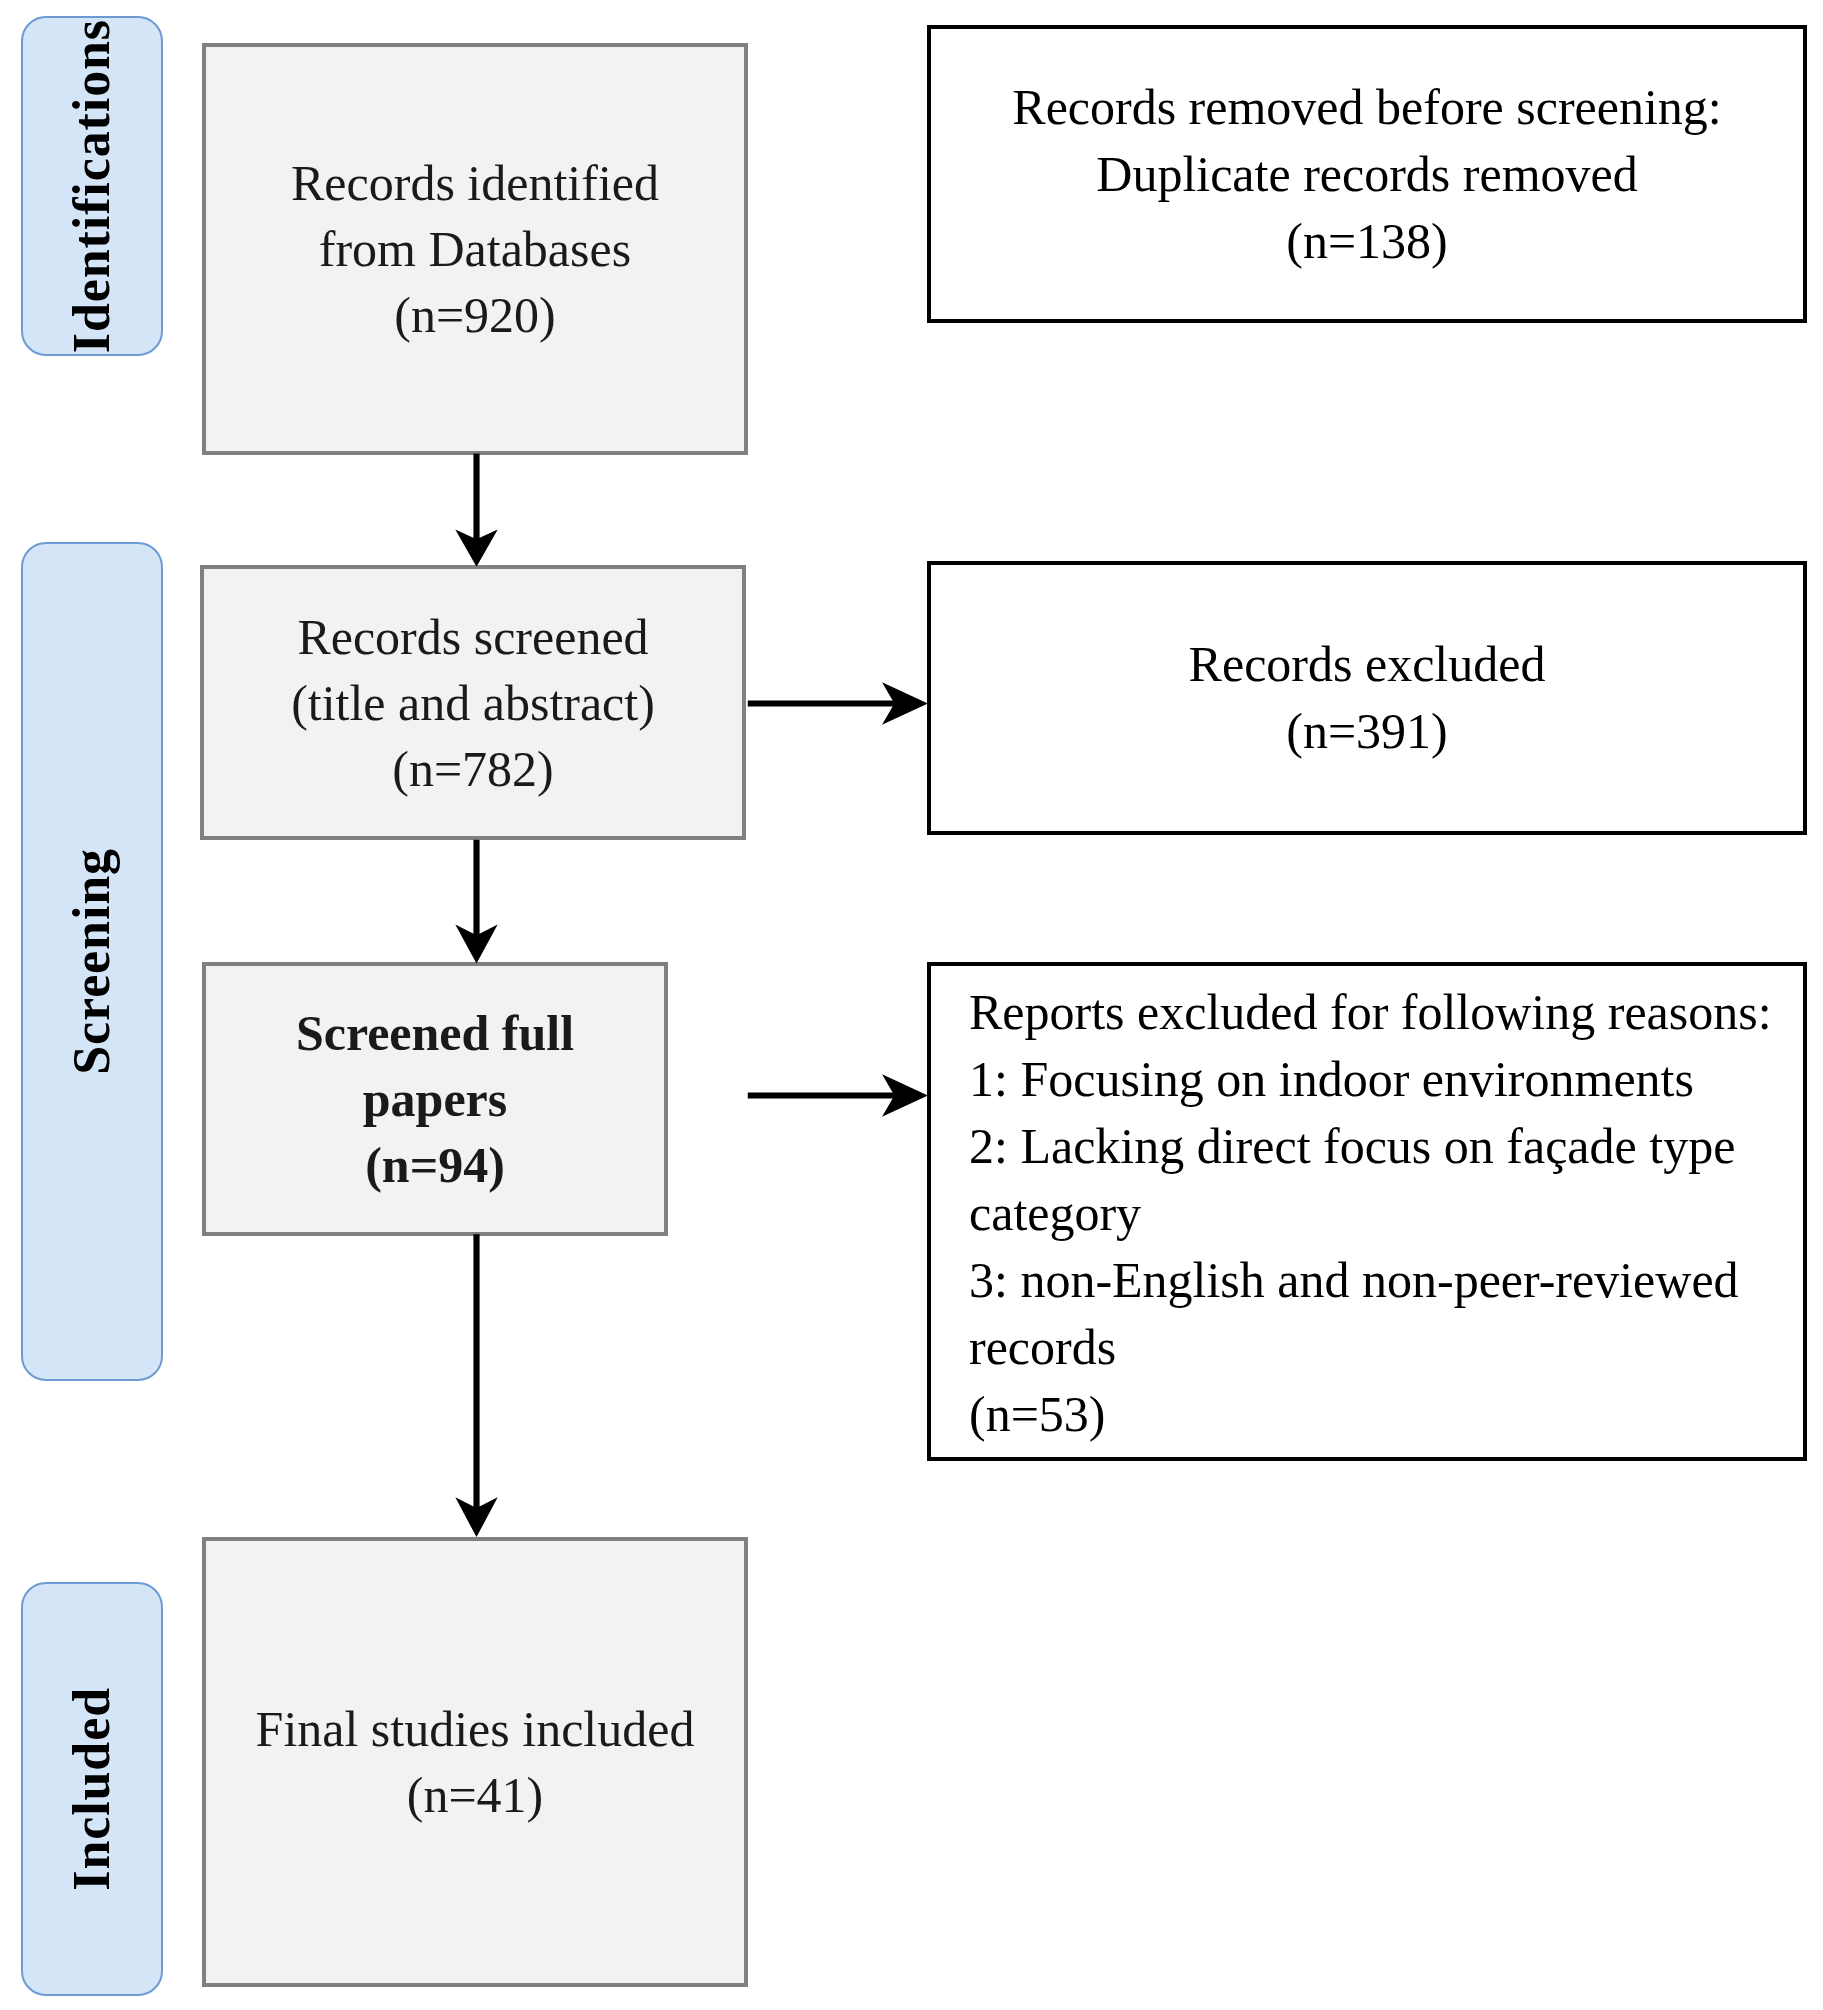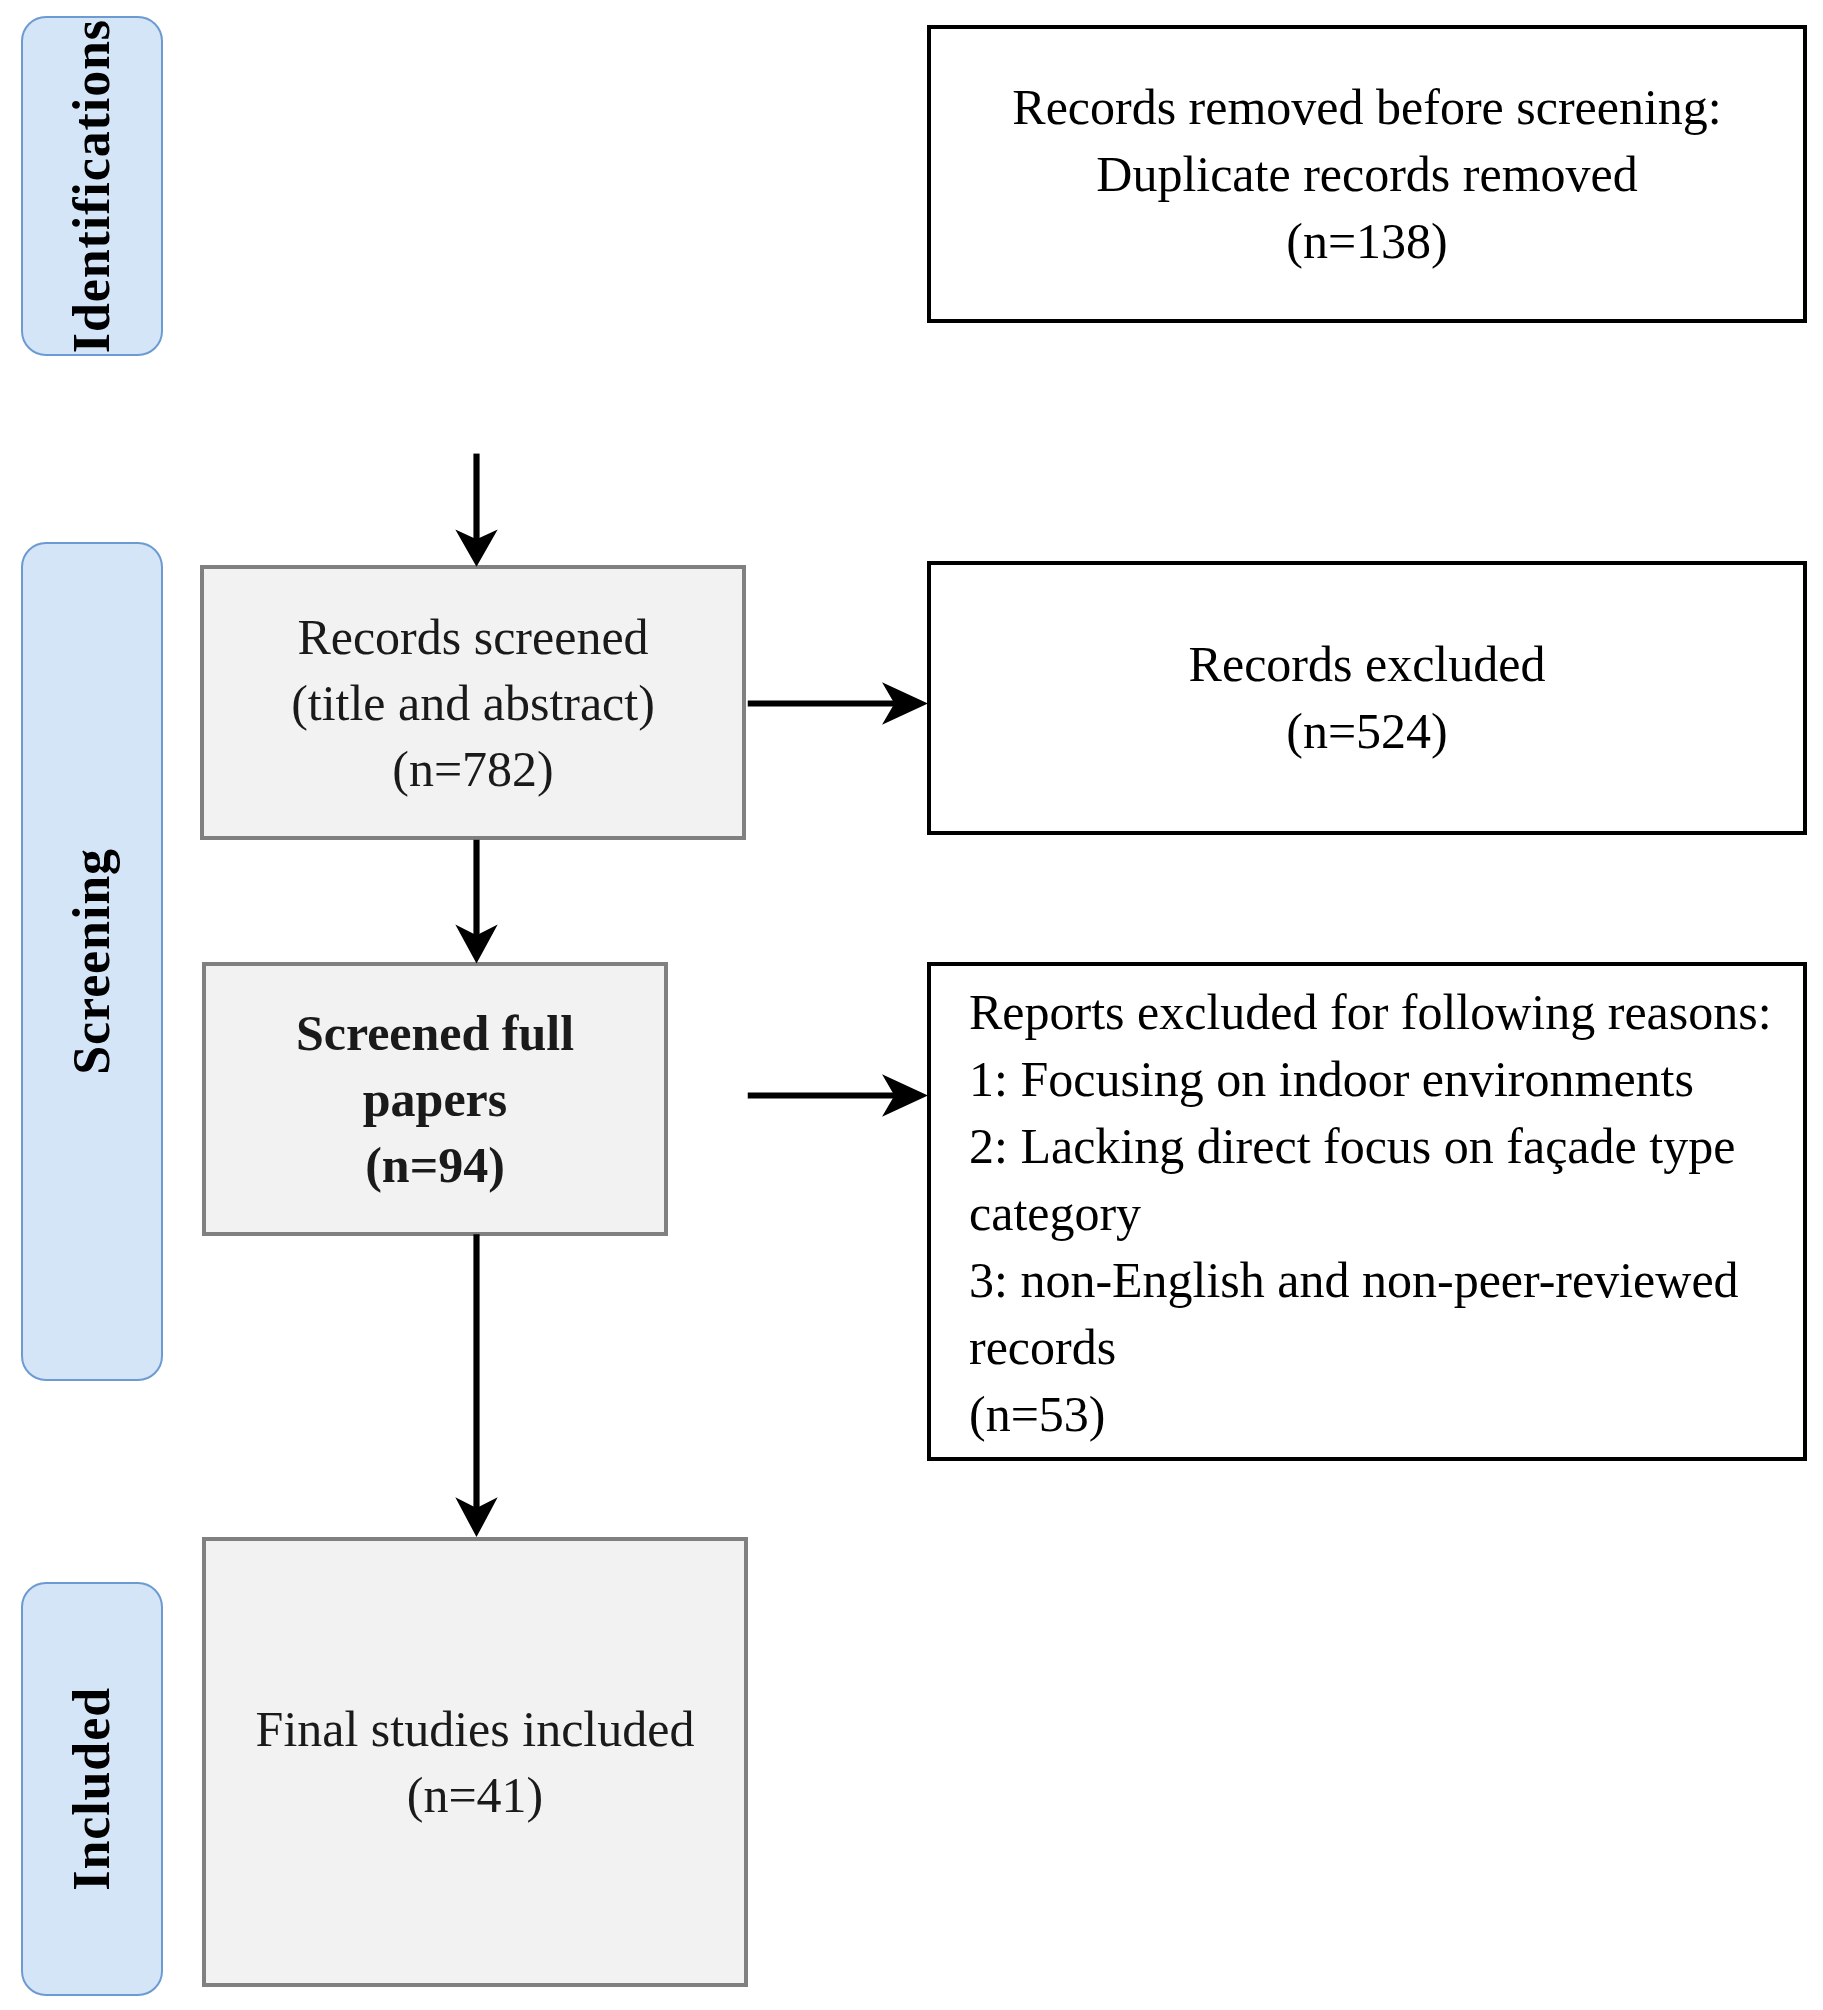--- a/index.html
+++ b/index.html
@@ -106,20 +106,25 @@
   </div>
 
   <div class="stage-bar" style="left:20.5px; top:542px; width:142px; height:839px;">
     <span class="stage-label">Screening</span>
   </div>
 
   <div class="stage-bar" style="left:20.5px; top:1582px; width:142px; height:414px;">
     <span class="stage-label">Included</span>
   </div>
 
+  <div class="flow-box" style="left:202px; top:43px; width:546px; height:412px;">
+    <span class="box-text">Records identified
+from Databases
+(n=920)</span>
+  </div>
 
   <div class="flow-box" style="left:200px; top:565px; width:546px; height:275px;">
     <span class="box-text">Records screened
 (title and abstract)
 (n=782)</span>
   </div>
 
   <div class="flow-box" style="left:202px; top:962px; width:466px; height:274px;font-weight:bold;">
     <span class="box-text">Screened full papers
 (n=94)</span>
@@ -131,21 +136,21 @@
   </div>
 
   <div class="excl-box center" style="left:927px; top:25px; width:880px; height:298px;">
     <span class="box-text">Records removed before screening:
 Duplicate records removed
 (n=138)</span>
   </div>
 
   <div class="excl-box center" style="left:927px; top:561px; width:880px; height:274px;">
     <span class="box-text">Records excluded
-(n=524)</span>
+(n=391)</span>
   </div>
 
   <div class="excl-box lefttop" style="left:927px; top:962px; width:880px; height:499px;">
     <span class="box-text">Reports excluded for following reasons:
 1: Focusing on indoor environments
 2: Lacking direct focus on façade type category
 3: non-English and non-peer-reviewed records
 (n=53)</span>
   </div>
 

